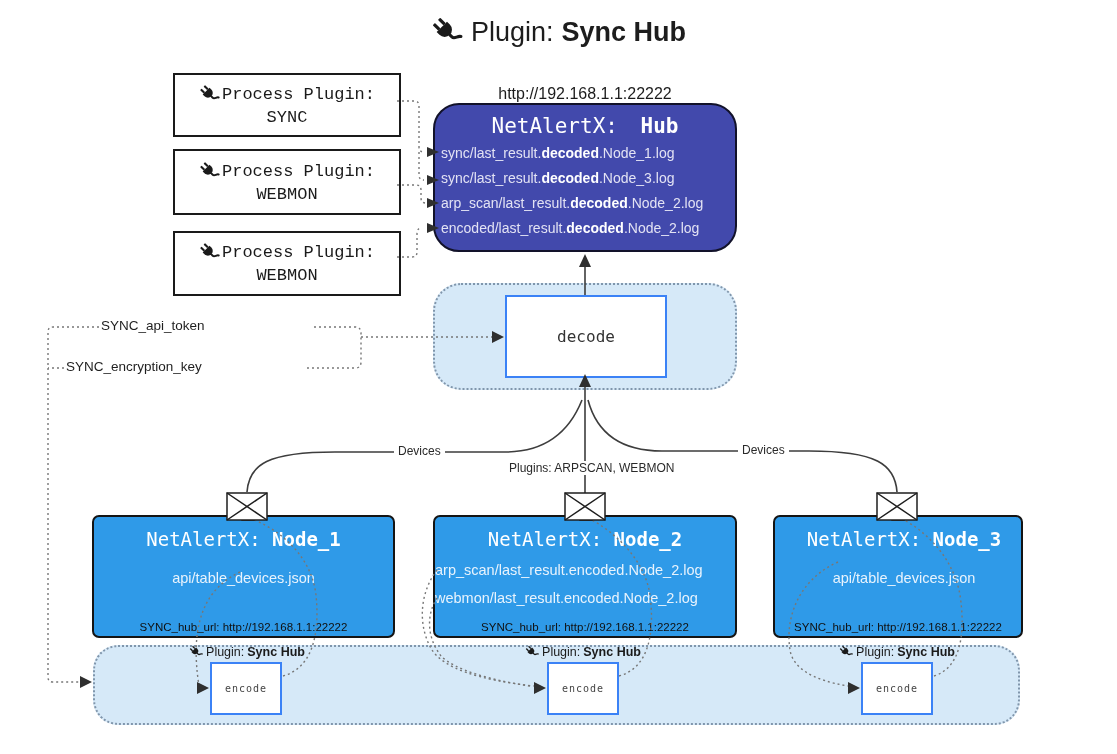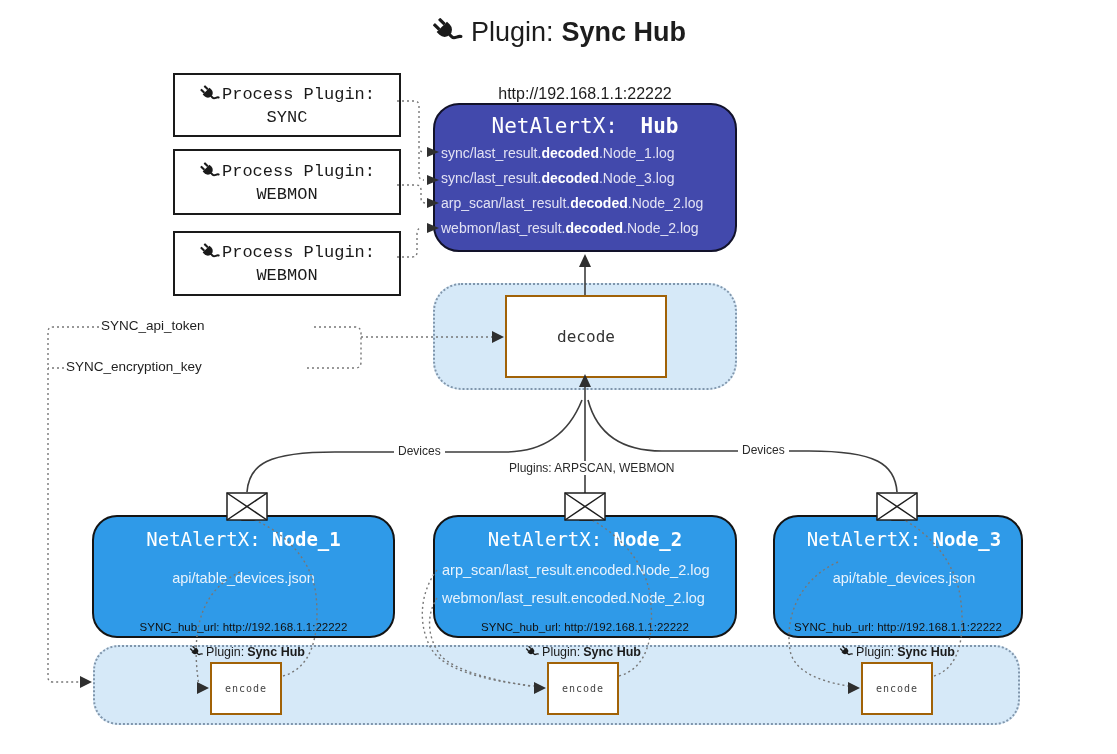--- a/index.html
+++ b/index.html
@@ -30,33 +30,33 @@
        border:2px solid #12122a;border-radius:26px;box-sizing:border-box;z-index:2;}
   .hub .htitle{margin-top:9px;text-align:center;font-family:"DejaVu Sans Mono",monospace;
        font-size:21px;color:#fff;}
   .hub .htitle b{font-weight:700;margin-left:10px;}
   .hub .hfiles{margin-top:3px;}
   .hub .hline{height:25px;line-height:25px;padding-left:6px;font-size:14px;color:#e3e3f4;white-space:nowrap;}
   .hub .hline b{color:#ffffff;font-weight:700;}
   
   .panel{background:var(--panel_fill,#d6e9f8);border:2px dotted var(--panel_border,#8096ac);
          border-radius:28px;box-sizing:border-box;z-index:1;}
-  .wbox{background:#fff;border:2px solid #a16207;box-sizing:border-box;display:flex;align-items:center;
+  .wbox{background:#fff;border:2px solid #3b82f6;box-sizing:border-box;display:flex;align-items:center;
         justify-content:center;font-family:"DejaVu Sans Mono",monospace;z-index:2;}
   #decode-box{left:505px;top:295px;width:162px;height:83px;font-size:16px;color:#333;}
   .encode{width:72px;height:53px;font-size:10px;letter-spacing:1px;color:#444;}
   
-  .node{background:var(--node_fill,#2f9ae8);border:2px solid #141414;border-radius:25px;
+  .node{background:var(--node_fill,#2f9ae8);border:2px solid #141414;border-radius:7px;
         box-sizing:border-box;height:123px;top:515px;z-index:2;}
   .node .ntitle{margin-top:11px;text-align:center;font-family:"DejaVu Sans Mono",monospace;
         font-size:19px;color:#fff;white-space:nowrap;}
   .node .ntitle b{font-weight:700;}
   .node .nfile{font-size:14.5px;color:#e8f3fd;white-space:nowrap;}
   .node .nfile.center{text-align:center;margin-top:20px;}
-  .node .nfile.left{padding-left:7px;height:28px;line-height:28px;}
+  .node .nfile.left{height:28px;line-height:28px;}
   .node .nfiles-left{margin-top:6px;}
   .node .nurl{position:absolute;bottom:3px;left:0;width:100%;text-align:center;font-size:11.5px;color:#101010;}
   
   .tag{background:#fff;padding:0 4px;font-size:12px;color:#2a2a2a;white-space:nowrap;}
   .secret{background:#fff;padding:0 2px;font-size:13.5px;color:#1e1e1e;white-space:nowrap;}
   .enc-lbl{display:flex;align-items:center;justify-content:center;gap:3px;width:160px;
            font-size:12.5px;color:#1a1a1a;white-space:nowrap;}
   .enc-lbl b{font-weight:700;}
 </style>
 </head>
@@ -111,21 +111,21 @@
     <div class="r2">WEBMON</div>
   </div>
 
   <div class="abs huburl">http://192.168.1.1:22222</div>
   <div class="abs hub">
     <div class="htitle"><span>NetAlertX: </span><b>Hub</b></div>
     <div class="hfiles">
       <div class="hline"><span>sync/last_result.</span><b>decoded</b><span>.Node_1.log</span></div>
       <div class="hline"><span>sync/last_result.</span><b>decoded</b><span>.Node_3.log</span></div>
       <div class="hline"><span>arp_scan/last_result.</span><b>decoded</b><span>.Node_2.log</span></div>
-      <div class="hline"><span>webmon/last_result.</span><b>decoded</b><span>.Node_2.log</span></div>
+      <div class="hline"><span>encoded/last_result.</span><b>decoded</b><span>.Node_2.log</span></div>
     </div>
   </div>
 
   <div class="abs panel" style="left:433px;top:283px;width:304px;height:107px;"></div>
   <div class="abs wbox" id="decode-box">decode</div>
 
   <div class="abs node" style="left:92px;width:303px;">
     <div class="ntitle"><span>NetAlertX: </span><b>Node_1</b></div>
     <div class="nfile center">api/table_devices.json</div>
     <div class="nurl">SYNC_hub_url: http://192.168.1.1:22222</div>

